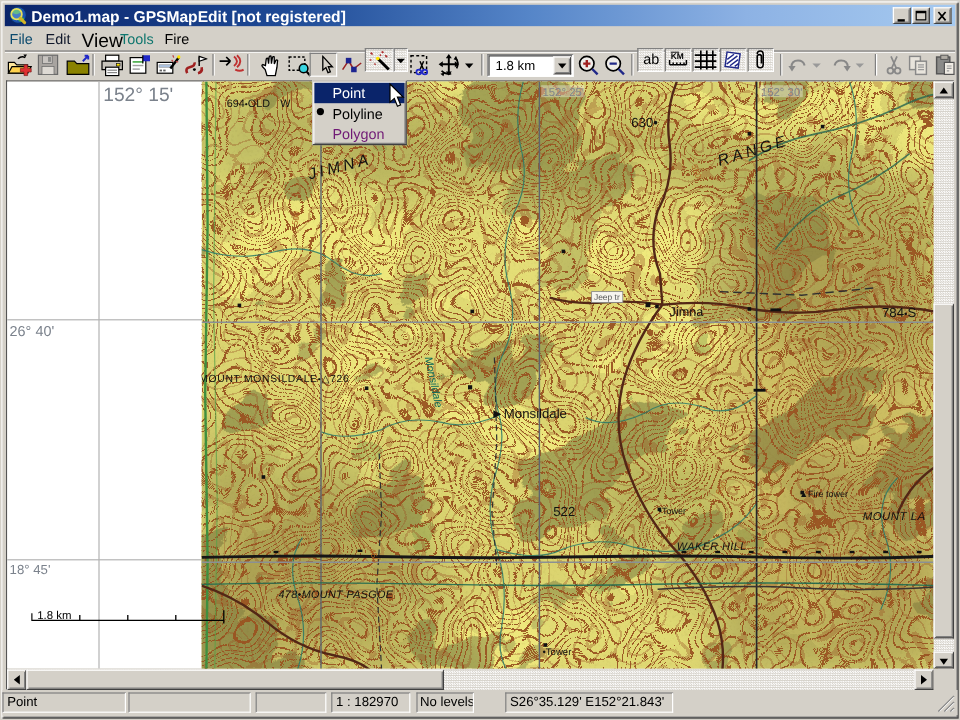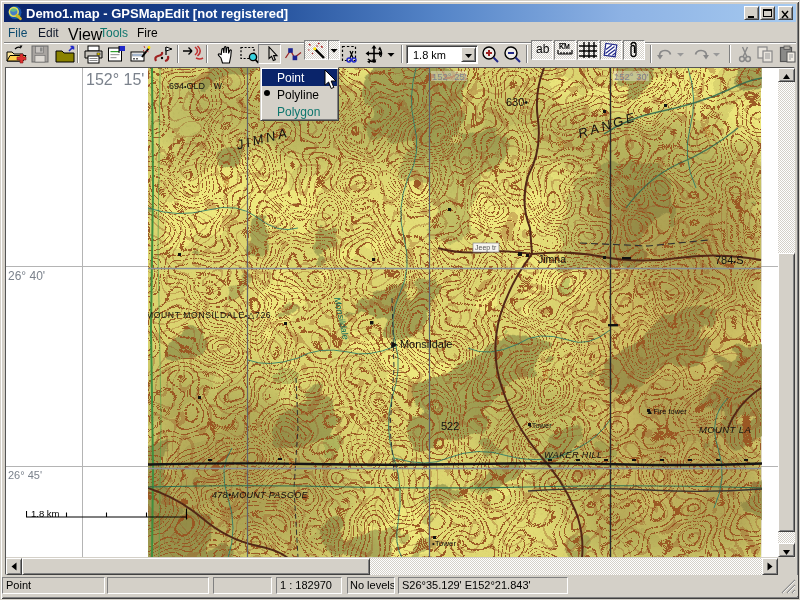--- a/index.html
+++ b/index.html
@@ -256,23 +256,23 @@
 </div>
 
 <div class="abs" style="left:5px;top:67px;width:790px;height:508px;border:1px solid;border-color:#555 #f4f2ee #f4f2ee #555"></div>
 <div class="abs" style="left:6px;top:68px;width:772px;height:489px;background:#fff"></div>
 
 <div class="abs" style="left:82px;top:68px;width:1px;height:489px;background:#b4b4b4"></div>
 <div class="abs" style="left:6px;top:266px;width:772px;height:1px;background:#b4b4b4"></div>
 <div class="abs" style="left:6px;top:466px;width:772px;height:1px;background:#b4b4b4"></div>
 <div class="abs gray" style="left:86px;top:71px;font-size:16px">152° 15'</div>
 <div class="abs gray" style="left:8px;top:269px;font-size:12px">26° 40'</div>
-<div class="abs gray" style="left:8px;top:469px;font-size:11px">26° 45'</div>
-
-<div class="abs" style="left:148px;top:68px;width:614px;height:368px" id="mapwrap">
+<div class="abs gray" style="left:8px;top:469px;font-size:11px">18° 45'</div>
+
+<div class="abs" style="left:168px;top:68px;width:614px;height:368px" id="mapwrap">
 <svg width="614" height="489" viewBox="0 0 614 489">
 <defs>
 <filter id="fblight" x="0" y="0" width="100%" height="100%">
   <feTurbulence type="fractalNoise" baseFrequency="0.012" numOctaves="3" seed="11"></feTurbulence>
   <feColorMatrix type="matrix" values="0 0 0 0 0  0 0 0 0 0  0 0 0 0 0  1 0 0 0 0" result="a"></feColorMatrix>
   <feComponentTransfer in="a" result="t">
             <feFuncA type="discrete" tableValues="0 0 0 1 1"></feFuncA>
           </feComponentTransfer>
   <feFlood flood-color="#f0ea7e"></feFlood>
           <feComposite operator="in" in2="t"></feComposite>
@@ -510,27 +510,27 @@
     </svg></div>
 <div class="abs raised" style="left:22px;top:558px;width:348px;height:17px"></div>
 <div class="abs" style="left:778px;top:558px;width:17px;height:17px;background:#d4d0c8"></div>
 
 <div class="abs" style="left:2px;top:575px;width:796px;height:21px;background:#d4d0c8"></div>
 <div class="abs sunk1" style="left:2px;top:577px;width:103px;height:17px;font-size:11px;padding:1px 3px">Point</div>
 <div class="abs sunk1" style="left:107px;top:577px;width:102px;height:17px"></div>
 <div class="abs sunk1" style="left:213px;top:577px;width:59px;height:17px"></div>
 <div class="abs sunk1" style="left:276px;top:577px;width:66px;height:17px;font-size:11px;padding:1px 3px">1 : 182970</div>
 <div class="abs sunk1" style="left:347px;top:577px;width:48px;height:17px;font-size:11px;padding:1px 2px">No levels</div>
-<div class="abs sunk1" style="left:398px;top:577px;width:170px;height:17px;font-size:11px;padding:1px 3px">S26°35.129' E152°21.843'</div>
+<div class="abs sunk1" style="left:421px;top:577px;width:140px;height:17px;font-size:11px;padding:1px 3px">S26°35.129' E152°21.843'</div>
 <svg class="abs" style="left:780px;top:578px" width="16" height="16">
     <path d="M15 2 L2 15 M15 7 L7 15 M15 12 L12 15" stroke="#8c8c8c" stroke-width="1.3"></path>
     <path d="M15 3 L3 15 M15 8 L8 15 M15 13 L13 15" stroke="#fff" stroke-width="0.8"></path>
   </svg>
 
 <div class="abs" style="left:260px;top:67px;width:79px;height:54px;background:#d4d0c8;border:1px solid;border-color:#d4d0c8 #404040 #404040 #d4d0c8;box-shadow:inset 1px 1px 0 #fff,inset -1px -1px 0 #808080"></div>
 <div class="abs" style="left:262px;top:69px;width:75px;height:17px;background:#0a246a;color:#fff;font-size:12px;padding:2px 0 0 15px">Point</div>
 <div class="abs" style="left:262px;top:86px;width:75px;height:17px;color:#000;font-size:12px;padding:2px 0 0 15px">Polyline</div>
 <div class="abs" style="left:264px;top:90px;width:6px;height:6px;border-radius:50%;background:#000"></div>
-<div class="abs" style="left:262px;top:103px;width:75px;height:17px;color:#0f766e;font-size:12px;padding:2px 0 0 15px">Polygon</div>
+<div class="abs" style="left:262px;top:103px;width:75px;height:17px;color:#701a75;font-size:12px;padding:2px 0 0 15px">Polygon</div>
 
 <svg class="abs" style="left:324px;top:69px" width="14" height="22">
     <path d="M1 1 L1 16.2 L4.6 13 L7.2 19.5 L9.8 18.4 L7.2 12 L12 12 Z" fill="#fff" stroke="#000" stroke-width="1"></path>
   </svg>
 
 </body></html>

